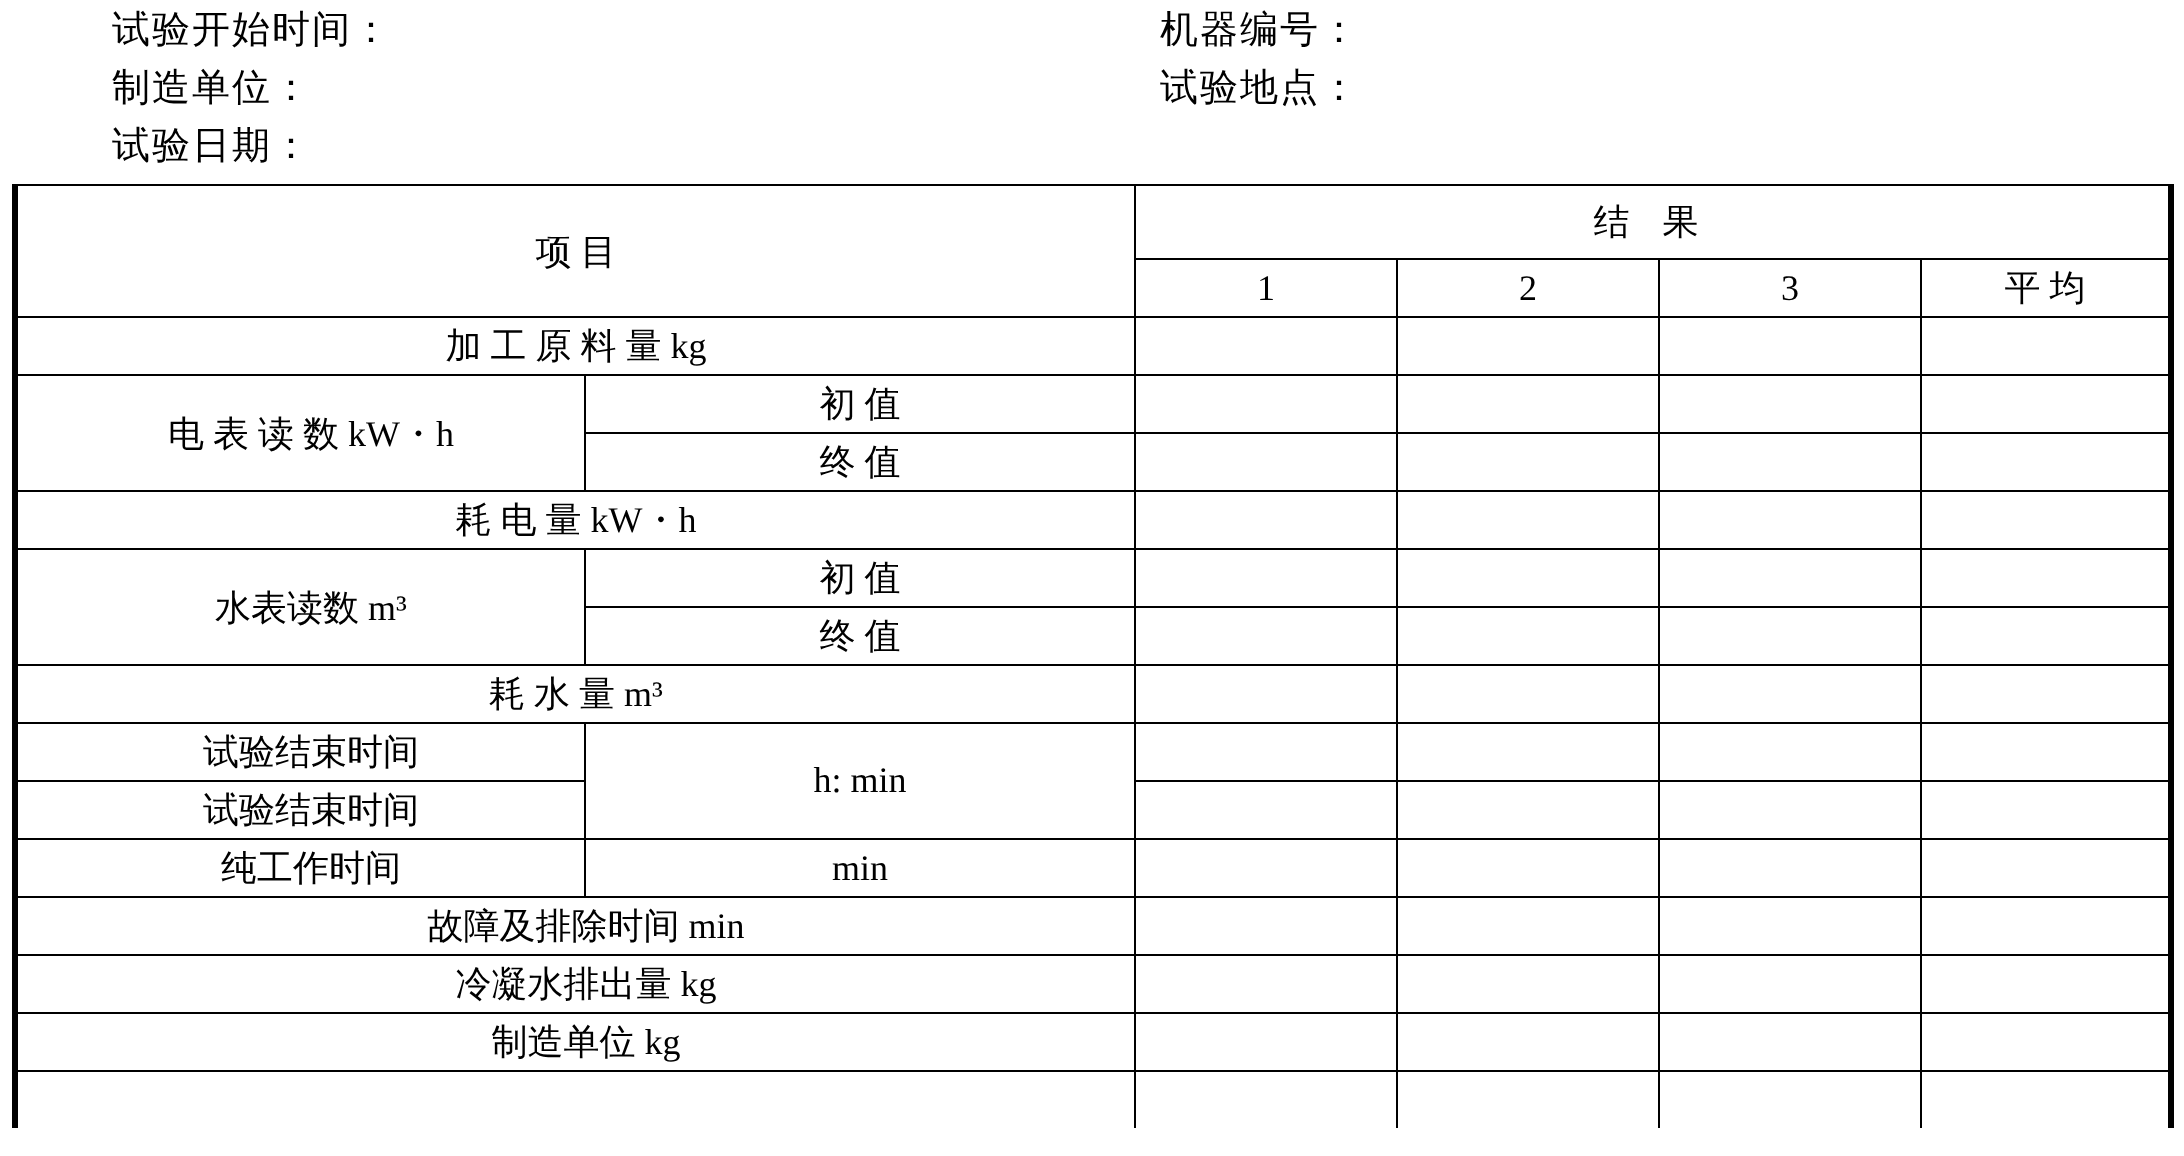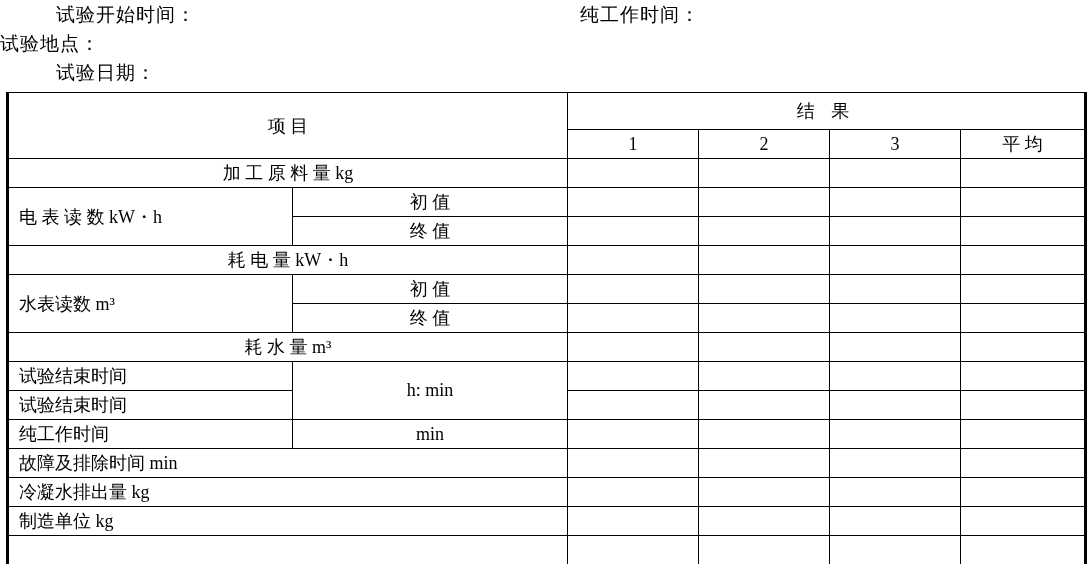--- a/index.html
+++ b/index.html
@@ -64,44 +64,45 @@
   .outer-top td {
     border-top: 3px solid #000000;
   }
   .left-edge {
     border-left: 3px solid #000000 !important;
   }
   .right-edge {
     border-right: 3px solid #000000 !important;
   }
   .ctr { text-align: center; }
-  .lft { text-align: left; padding-left: 10px !important; }
+  .lft { text-align: center; padding-left: 10px !important; }
   .res-head {
     font-size: 19px;
     letter-spacing: 6px;
   }
   .item-head {
     font-size: 19px;
   }
   .bottom-cut {
     border-bottom: none !important;
   }
 </style>
 </head>
 <body>
 
 <div class="page">
 
 
   <div class="header-block">
     <div class="hdr-row">
       <div class="hdr-left">试验开始时间：</div>
-      <div class="hdr-right">纯工作时间：</div>
+      <div class="hdr-right">机器编号：</div>
     </div>
     <div class="hdr-row">
+      <div class="hdr-left">制造单位：</div>
       <div class="hdr-right">试验地点：</div>
     </div>
     <div class="hdr-row">
       <div class="hdr-left">试验日期：</div>
     </div>
   </div>
 
   <table class="main">
     <colgroup>
       <col style="width:285px">

